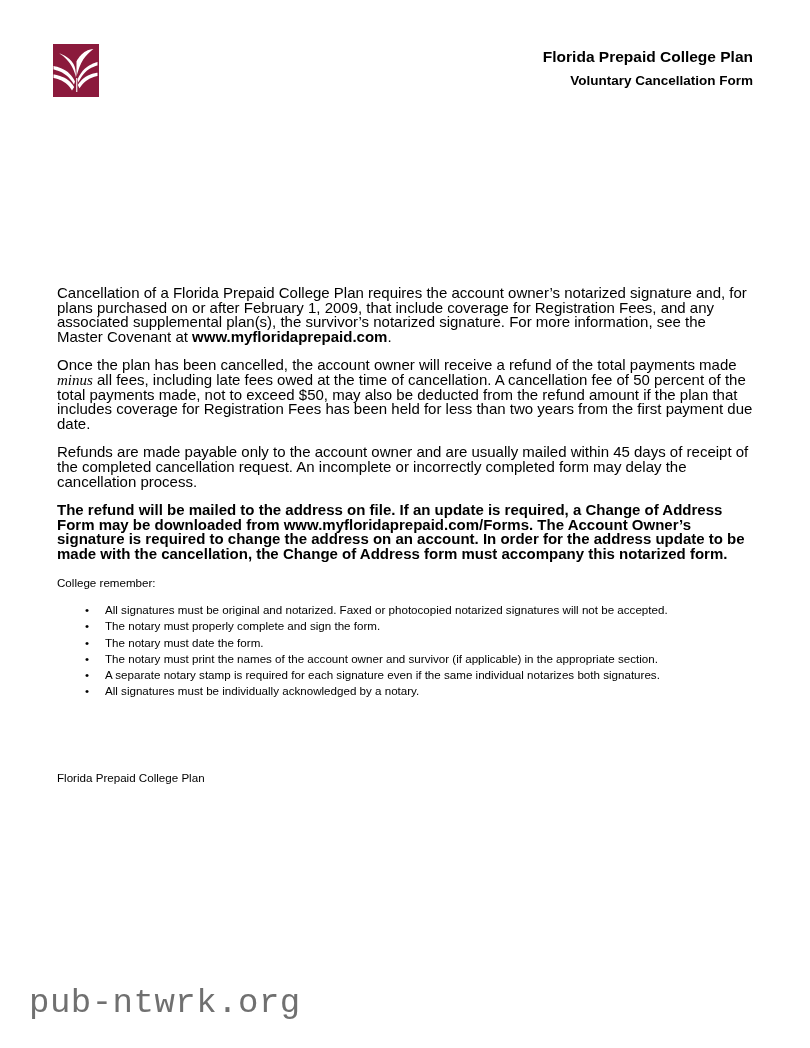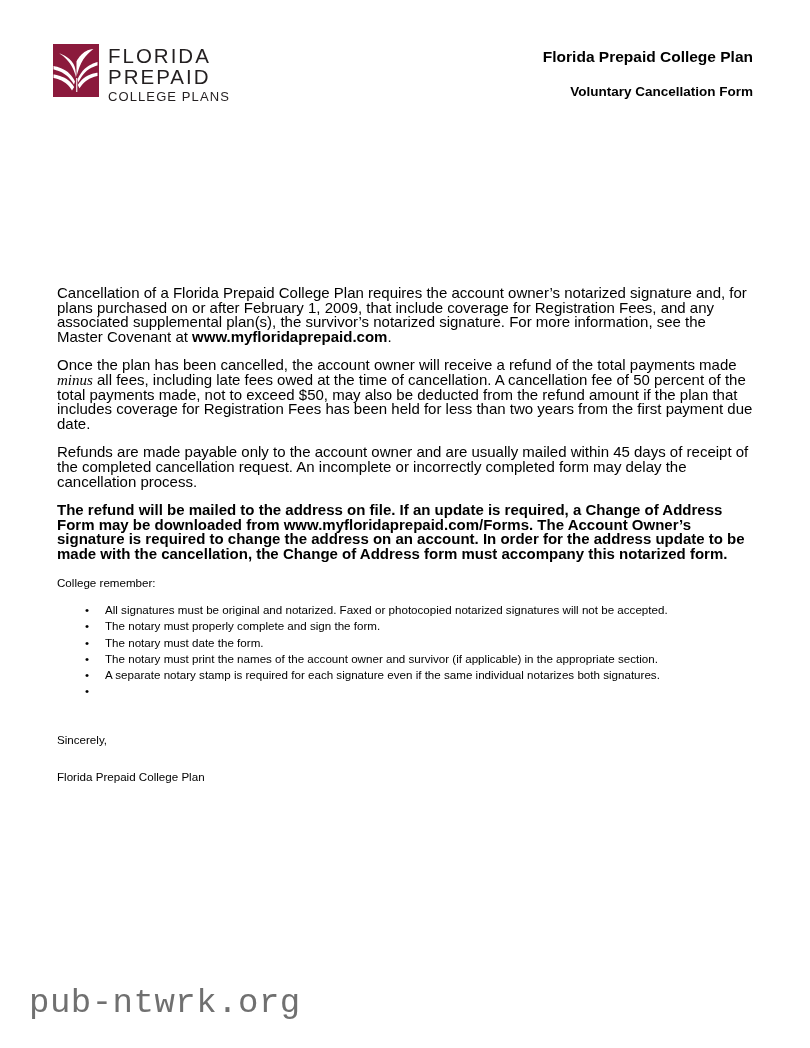--- a/index.html
+++ b/index.html
@@ -76,21 +76,21 @@
     font-size: 15.5px;
     font-weight: bold;
     line-height: 18px;
     white-space: nowrap;
   }
   #header-title-sub {
     font-size: 13.5px;
     font-weight: bold;
     line-height: 17px;
     white-space: nowrap;
-    margin-top: 17px;
+    margin-top: 6px;
   }
 
   
   #letter {
     position: absolute;
     left: 57px;
     top: 286px;
     width: 696px;
   }
 
@@ -166,25 +166,20 @@
 
         <path d="M24.5 17.5 C24.5 17.5 30 5.5 41.5 5.0 C41.5 5.0 31.5 11.5 27.5 23.0 C27.5 23.0 25.8 27.5 24.5 33.0 Z" fill="#ffffff"></path>
         <path d="M24.0 33.5 C24.0 33.5 22.5 26.0 18.0 19.5 C13.5 13.0 7.5 9.5 7.5 9.5 C7.5 9.5 17.0 12.0 21.5 20.0 C23.2 23.0 24.0 27.0 24.0 33.5 Z" fill="#ffffff"></path>
         <path d="M25.5 35.5 C25.5 35.5 28.5 27.5 35.0 23.0 C41.0 18.8 45.5 18.0 45.5 18.0 L45.5 21.5 C45.5 21.5 38.5 23.0 33.0 28.5 C28.5 33.0 26.5 38.5 26.5 38.5 Z" fill="#ffffff"></path>
         <path d="M23.0 37.5 C23.0 37.5 20.0 30.5 13.5 26.5 C7.5 22.8 1.5 22.0 1.5 22.0 L1.5 25.5 C1.5 25.5 9.0 26.8 14.5 31.5 C19.5 35.8 22.0 40.5 22.0 40.5 Z" fill="#ffffff"></path>
         <path d="M25.8 41.0 C25.8 41.0 29.5 34.5 36.0 31.5 C41.0 29.2 45.5 28.8 45.5 28.8 L45.5 32.0 C45.5 32.0 39.0 33.0 34.0 37.0 C29.8 40.4 27.5 44.5 27.5 44.5 Z" fill="#ffffff"></path>
         <path d="M22.2 43.0 C22.2 43.0 18.5 36.5 12.0 33.5 C6.5 31.0 1.5 30.5 1.5 30.5 L1.5 34.0 C1.5 34.0 8.5 35.0 13.5 39.0 C17.8 42.4 20.0 46.5 20.0 46.5 Z" fill="#ffffff"></path>
         <path d="M24.2 34.0 L25.3 34.0 L25.3 48.0 L24.2 48.0 Z" fill="#ffffff"></path>
       </svg>
     </div>
-    <div id="logo-wordmark">
-      <div class="logo-line1">FLORIDA</div>
-      <div class="logo-line2">PREPAID</div>
-      <div class="logo-line3">COLLEGE PLANS</div>
-    </div>
   </div>
 
   <div id="header-titles">
     <div id="header-title-main">Florida Prepaid College Plan</div>
     <div id="header-title-sub">Voluntary Cancellation Form</div>
   </div>
 
 </div>
 
 <div id="letter">
@@ -198,27 +193,26 @@
   <p class="para bold">The refund will be mailed to the address on file.  If an update is required, a Change of Address Form may be downloaded from www.myfloridaprepaid.com/Forms.  The Account Owner’s signature is required to change the address on an account. In order for the address update to be made with the cancellation, the Change of Address form must accompany this notarized form.</p>
 
   <div id="remember-label">College remember:</div>
 
   <ul id="bullet-list">
     <li><span class="bullet-dot">•</span><span>All signatures must be original and notarized. Faxed or photocopied notarized signatures will not be accepted.</span></li>
     <li><span class="bullet-dot">•</span><span>The notary must properly complete and sign the form.</span></li>
     <li><span class="bullet-dot">•</span><span>The notary must date the form.</span></li>
     <li><span class="bullet-dot">•</span><span>The notary must print the names of the account owner and survivor (if applicable) in the appropriate section.</span></li>
     <li><span class="bullet-dot">•</span><span>A separate notary stamp is required for each signature even if the same individual notarizes both signatures.</span></li>
-    <li><span class="bullet-dot">•</span></li>
+    <li><span class="bullet-dot">•</span><span>All signatures must be individually acknowledged by a notary.</span></li>
   </ul>
 
   <div id="closing">
 
     <div class="gap-md"></div>
-    <div class="sig-line">Sincerely,</div>
 
     <div class="gap-md"></div>
     <div class="sig-line">Florida Prepaid College Plan</div>
   </div>
 
 </div>
 
 <div id="watermark">pub-ntwrk.org</div>
 
 </body></html>

